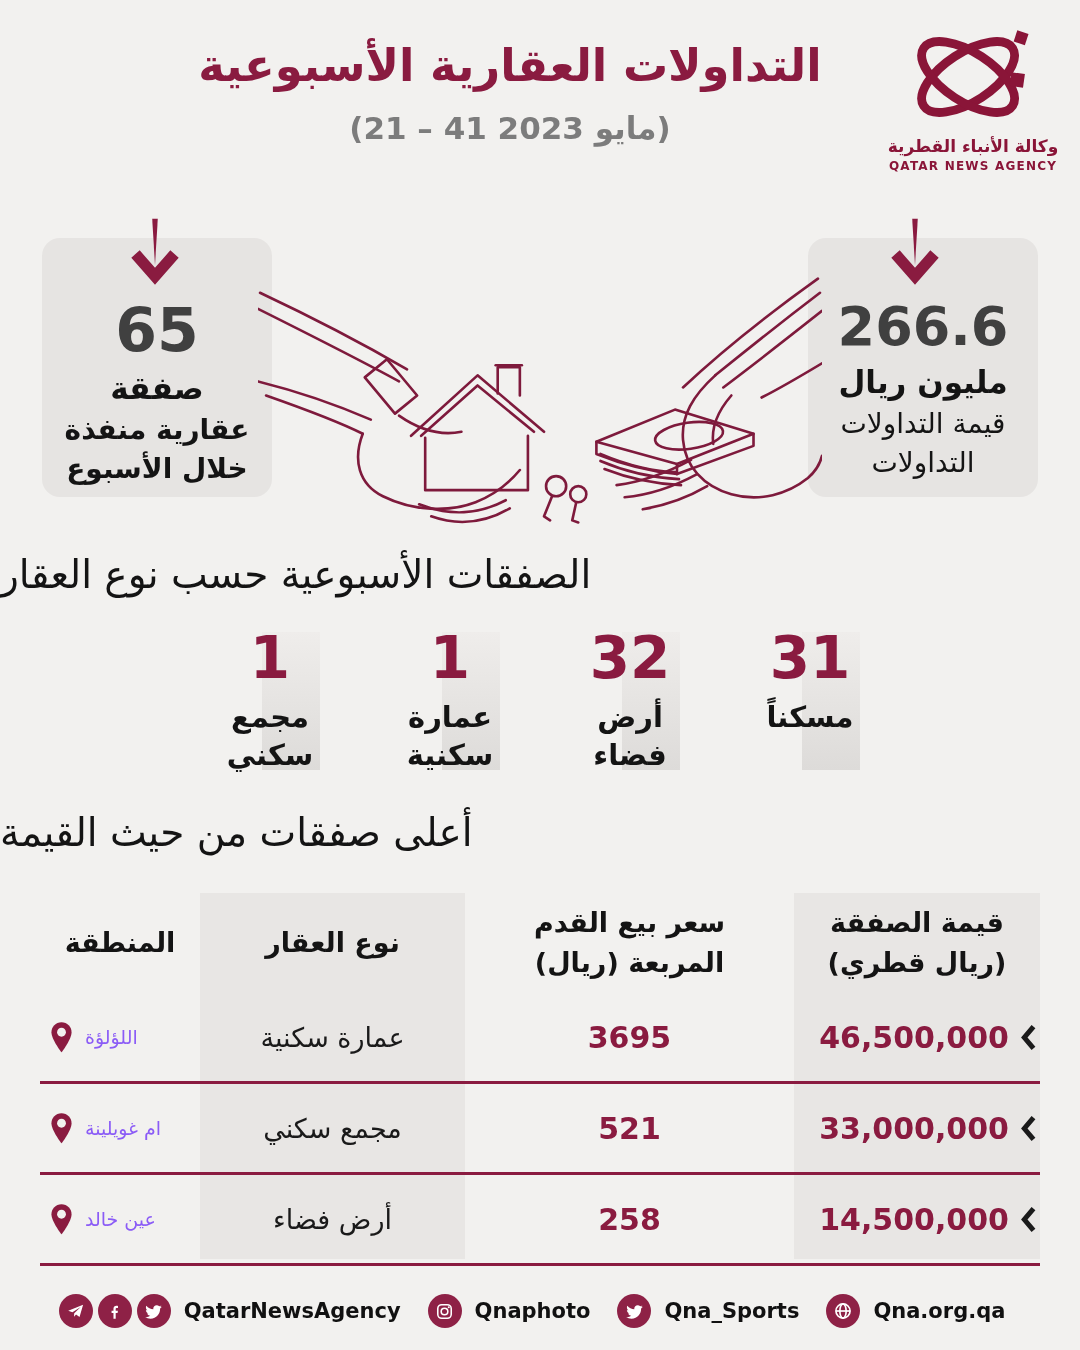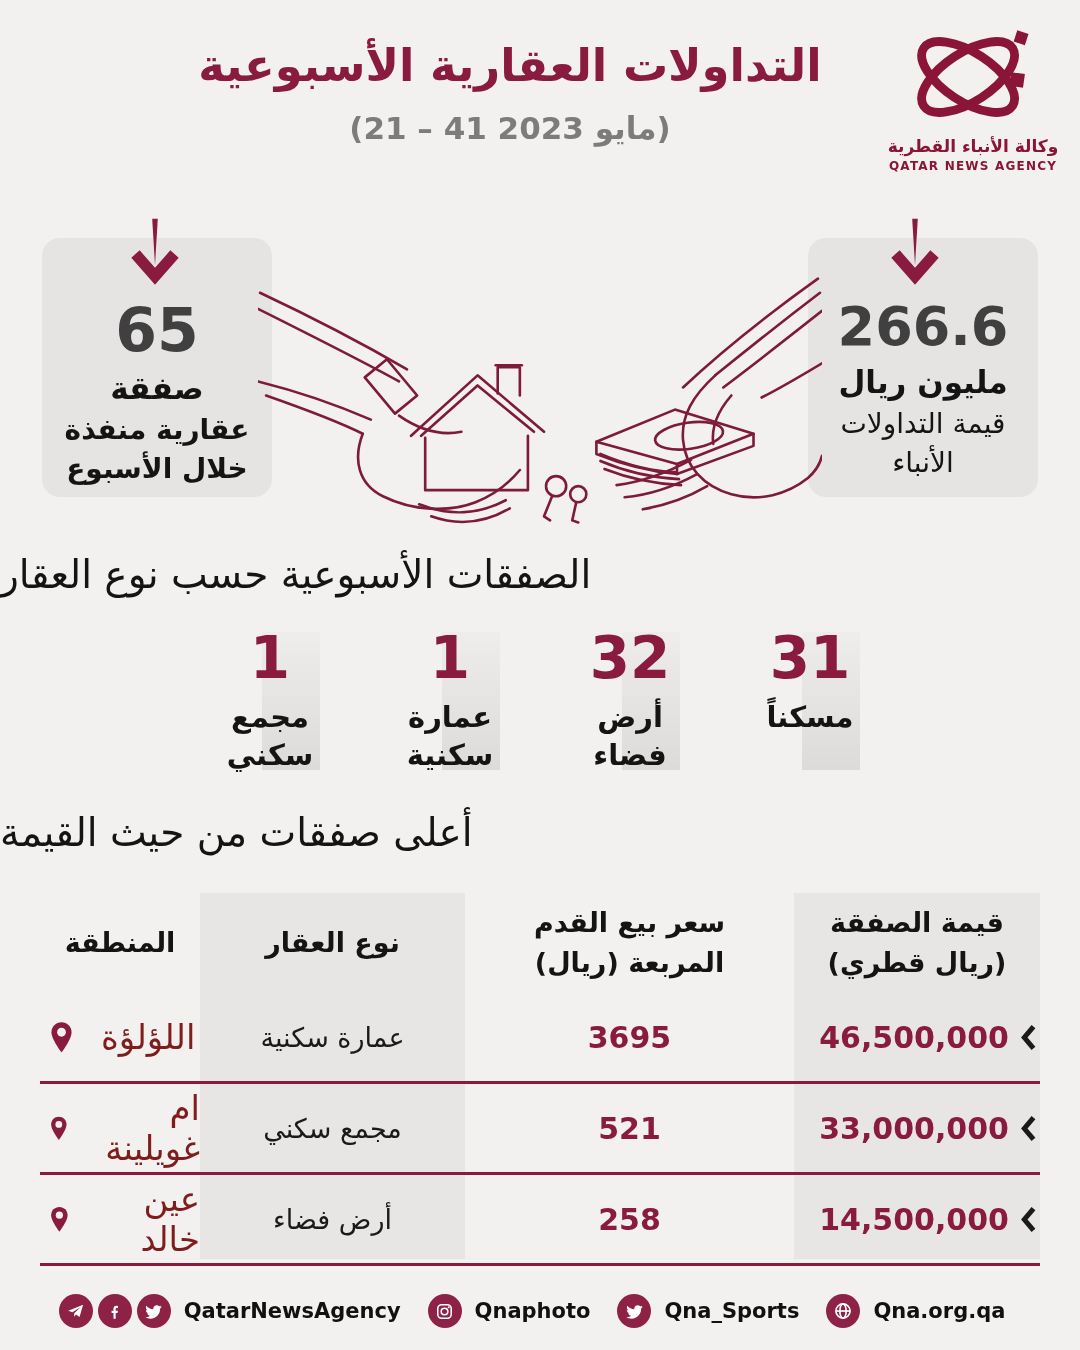--- a/index.html
+++ b/index.html
@@ -42,21 +42,21 @@
                 white-space:pre-line; line-height:1.3; direction:rtl; }
   
   .table { position:absolute; left:40px; top:893px; width:1000px; }
   .col-shade { position:absolute; top:0; height:366px; background:#E8E6E4; }
   .col-shade.c-type  { left:160px; width:265px; }
   .col-shade.c-value { left:754px; width:246px; }
   .thead, .trow { display:grid; grid-template-columns:160px 265px 329px 246px; position:relative; }
   .thead { height:100px; align-items:center; }
   .trow  { height:88px;  align-items:center; border-bottom:3px solid #8A1B40; }
   .th { text-align:center; font-weight:bold; font-size:27px; color:#141414; white-space:pre-line; line-height:1.5; direction:rtl; }
-  .td-area { display:flex; align-items:center; gap:28px; padding-left:10px; font-size:34px; color:#7f1d1d; direction:ltr; }
+  .td-area { display:flex; align-items:center; gap:12px; padding-left:10px; font-size:19px; color:#8b5cf6; direction:ltr; }
   .td-type { text-align:center; font-size:27px; color:#1A1A1A; direction:rtl; }
   .td-price { text-align:center; font-size:30px; font-weight:bold; color:#8A1B40; }
   .td-value { display:flex; justify-content:flex-end; align-items:center; gap:12px; padding-right:4px;
               font-size:30px; font-weight:bold; color:#8A1B40; }
   
   .footer { position:absolute; top:1288px; left:0; width:100%; height:46px;
             display:flex; justify-content:center; align-items:center; gap:13px; }
   .icon-circle { width:34px; height:34px; border-radius:50%; background:#8E2146;
                  display:flex; align-items:center; justify-content:center; flex:0 0 auto; }
   .icon-trio { display:flex; gap:5px; }
@@ -99,21 +99,21 @@
     <div class="big-num">65</div>
     <div class="u1">صفقة</div>
     <div class="u2">عقارية منفذة</div>
     <div class="u3">خلال الأسبوع</div>
   </div>
 
   <div class="panel right">
     <div class="big-num" style="font-size:54px;">266.6</div>
     <div class="u1">مليون ريال</div>
     <div class="u2">قيمة التداولات</div>
-    <div class="u3">الأنباء</div>
+    <div class="u3">التداولات</div>
   </div>
 
   <svg class="illus" viewBox="0 0 560 265">
     <g fill="none" stroke="#7E1A3C" stroke-width="2.6" stroke-linecap="round" stroke-linejoin="round">
 
       <path d="M2,30 C70,62 110,84 148,106"></path>
       <path d="M0,46 C60,76 100,96 140,118"></path>
       <path d="M128,96 L158,132 L136,150 L106,114 Z"></path>
       <path d="M0,118 C40,128 80,142 112,156"></path>
       <path d="M8,132 C48,146 84,160 104,170"></path>

